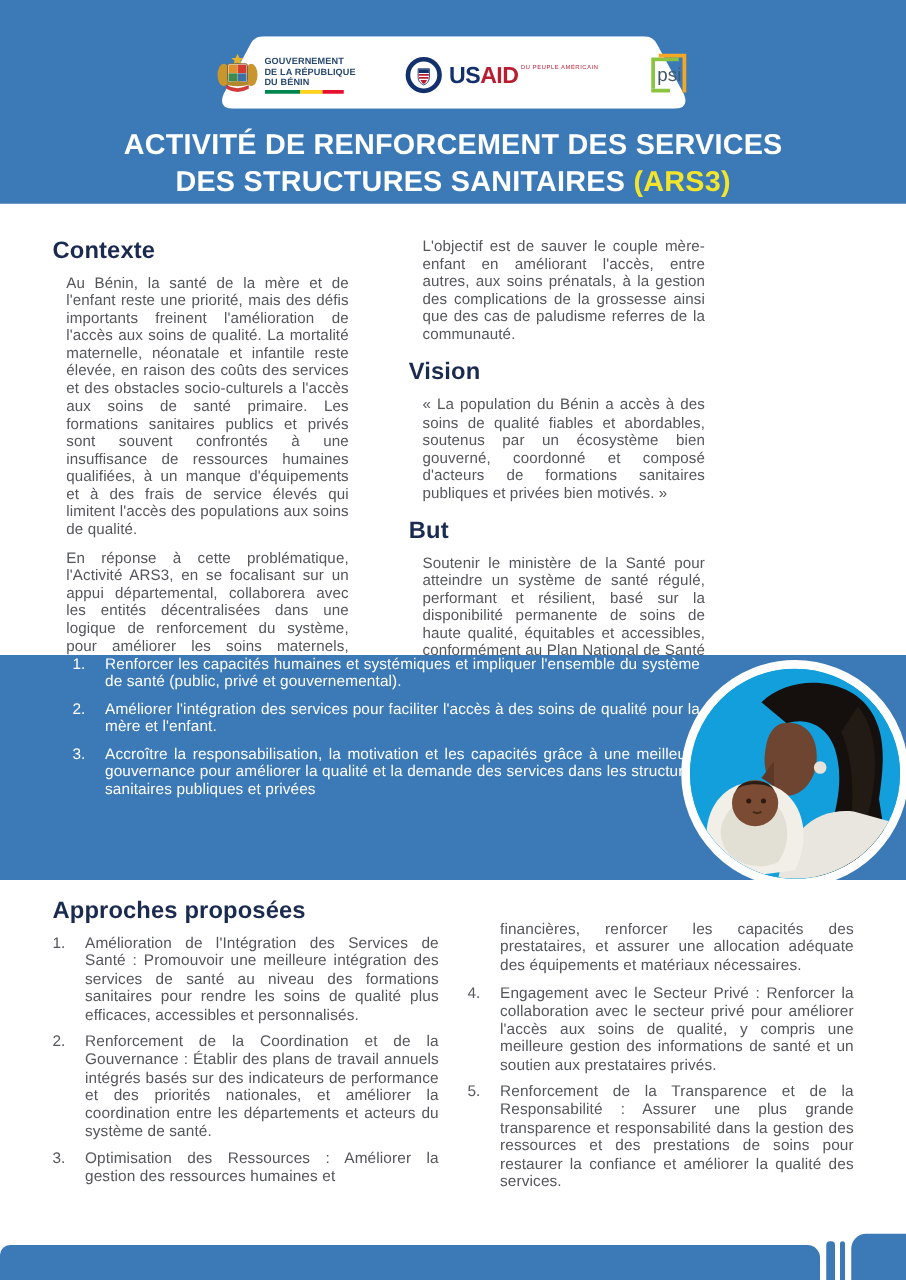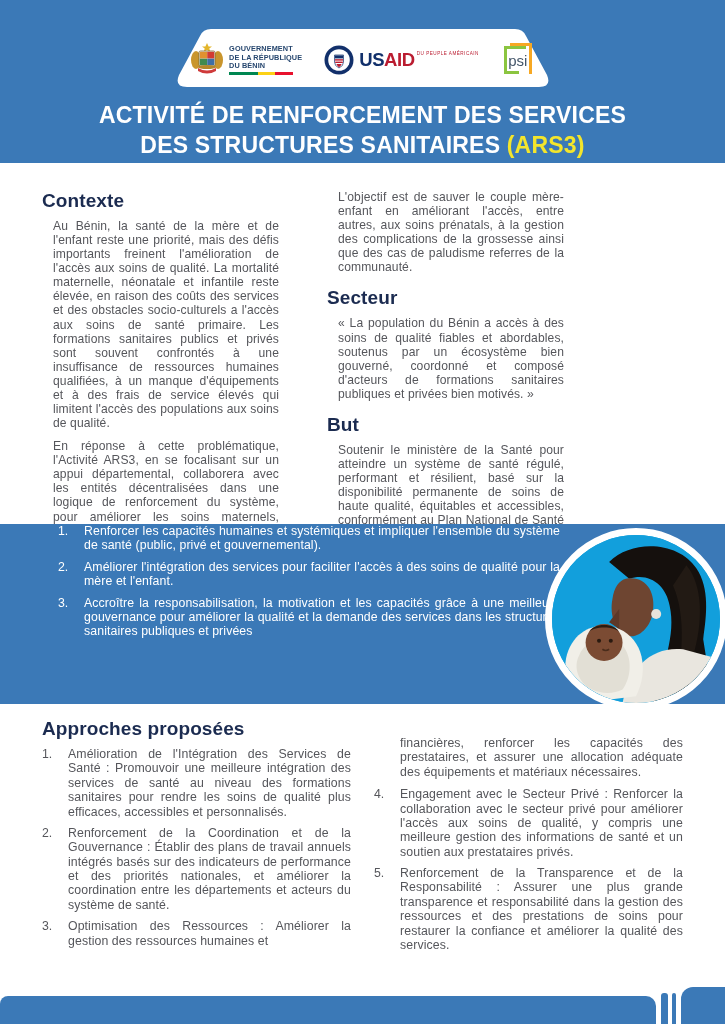--- a/index.html
+++ b/index.html
@@ -5,21 +5,21 @@
   html,body{margin:0;padding:0;background:#e8e8e8;}
   .page{
     position:relative;width:725px;height:1024px;background:#ffffff;
     overflow:hidden;margin:0 auto;
     font-family:"Liberation Sans","DejaVu Sans",sans-serif;
   }
   
   .header{position:absolute;top:0;left:0;width:725px;height:163px;background:#3b79b7;}
   .logo-banner{position:relative;width:380px;height:58px;margin:29px auto 0;}
   .banner-shape{position:absolute;inset:0;width:100%;height:100%;}
-  .logos{position:relative;z-index:2;display:flex;align-items:center;justify-content:center;gap:22px;height:100%;padding-top:2px;}
+  .logos{position:relative;z-index:2;display:flex;align-items:center;justify-content:space-between;gap:22px;height:100%;padding-top:2px;}
   .logo{display:flex;align-items:center;gap:5px;}
   .benin-text{display:flex;flex-direction:column;line-height:1.12;}
   .benin-text span{font-size:7.3px;font-weight:bold;color:#27476f;letter-spacing:.1px;}
   .flag-line{display:flex;height:2.6px;width:64px;margin-top:2px;}
   .flag-line i{display:block;height:100%;}
   .flag-green{width:45%;background:#008751;}
   .flag-yellow{width:27%;background:#fcd116;}
   .flag-red{width:28%;background:#e8112d;}
   .usaid-txt{display:flex;line-height:1;}
   .usaid-word{font-size:18.5px;font-weight:bold;letter-spacing:-.4px;}
@@ -139,21 +139,21 @@
   </header>
 
   <main class="content">
     <div class="col">
       <h2>Contexte</h2>
       <p class="body-text">Au Bénin, la santé de la mère et de l'enfant reste une priorité, mais des défis importants freinent l'amélioration de l'accès aux soins de qualité. La mortalité maternelle, néonatale et infantile reste élevée, en raison des coûts des services et des obstacles socio-culturels a l'accès aux soins de santé primaire. Les formations sanitaires publics et privés sont souvent confrontés à une insuffisance de ressources humaines qualifiées, à un manque d'équipements et à des frais de service élevés qui limitent l'accès des populations aux soins de qualité.</p>
       <p class="body-text">En réponse à cette problématique, l'Activité ARS3, en se focalisant sur un appui départemental, collaborera avec les entités décentralisées dans une logique de renforcement du système, pour améliorer les soins maternels, néonatals et infantiles aux points de prestation des services (les formations sanitaires publiques et privées).</p>
     </div>
     <div class="col">
       <p class="body-text">L'objectif est de sauver le couple mère-enfant en améliorant l'accès, entre autres, aux soins prénatals, à la gestion des complications de la grossesse ainsi que des cas de paludisme referres de la communauté.</p>
-      <h2 class="mt">Secteur</h2>
+      <h2 class="mt">Vision</h2>
       <p class="body-text">« La population du Bénin a accès à des soins de qualité fiables et abordables, soutenus par un écosystème bien gouverné, coordonné et composé d'acteurs de formations sanitaires publiques et privées bien motivés. »</p>
       <h2 class="mt">But</h2>
       <p class="body-text">Soutenir le ministère de la Santé pour atteindre un système de santé régulé, performant et résilient, basé sur la disponibilité permanente de soins de haute qualité, équitables et accessibles, conformément au Plan National de Santé (PNS) 2018-2030.</p>
     </div>
   </main>
 
   <section class="objectifs">
     <div class="obj-list">
       <div class="li">
         <span class="num">1.</span>

